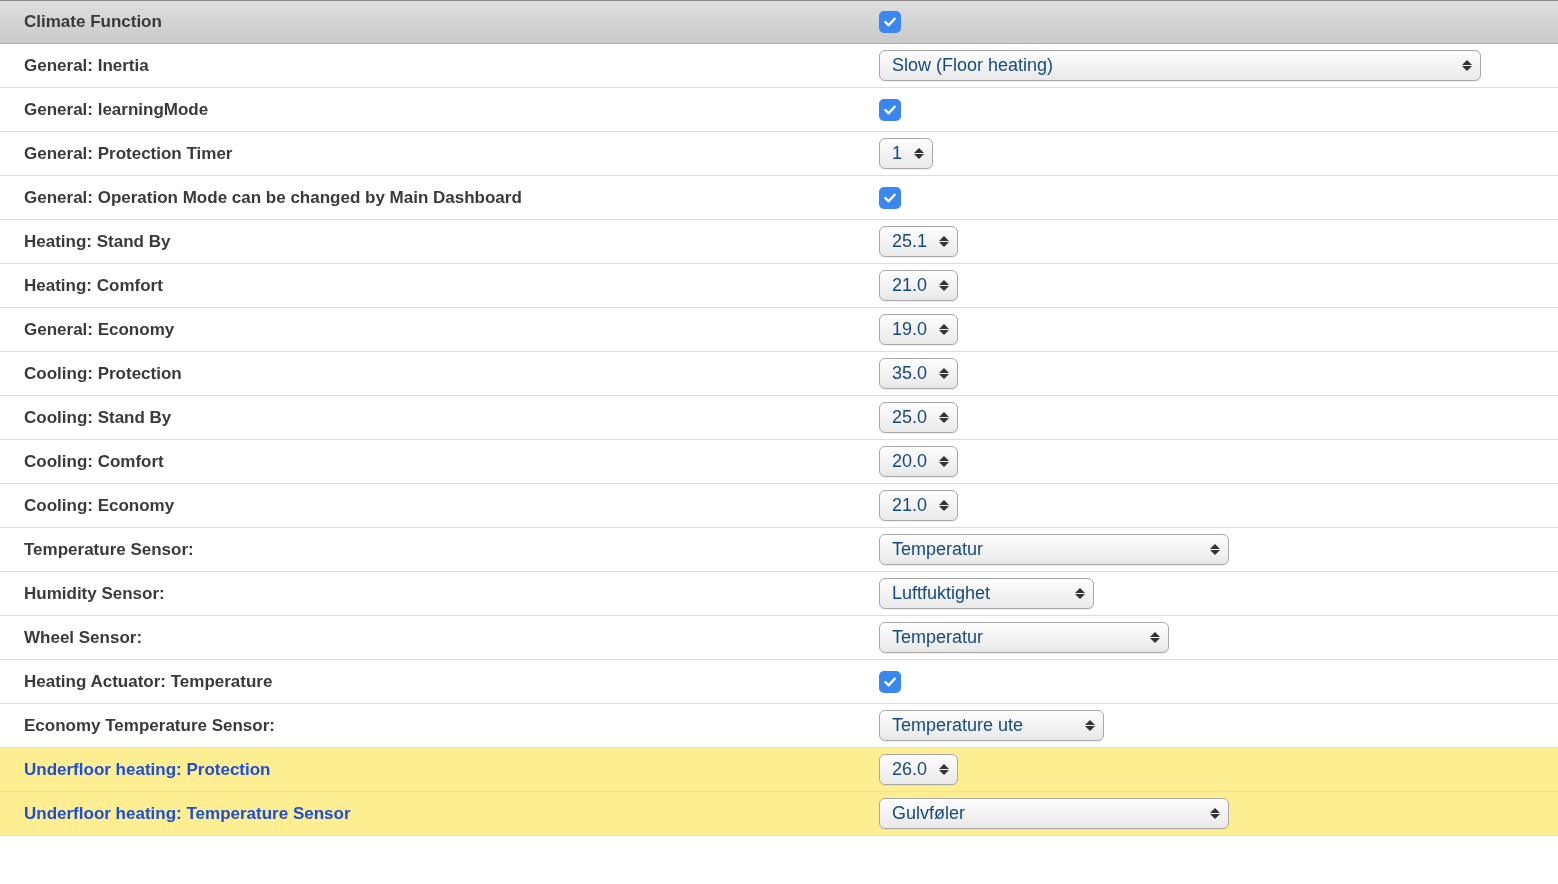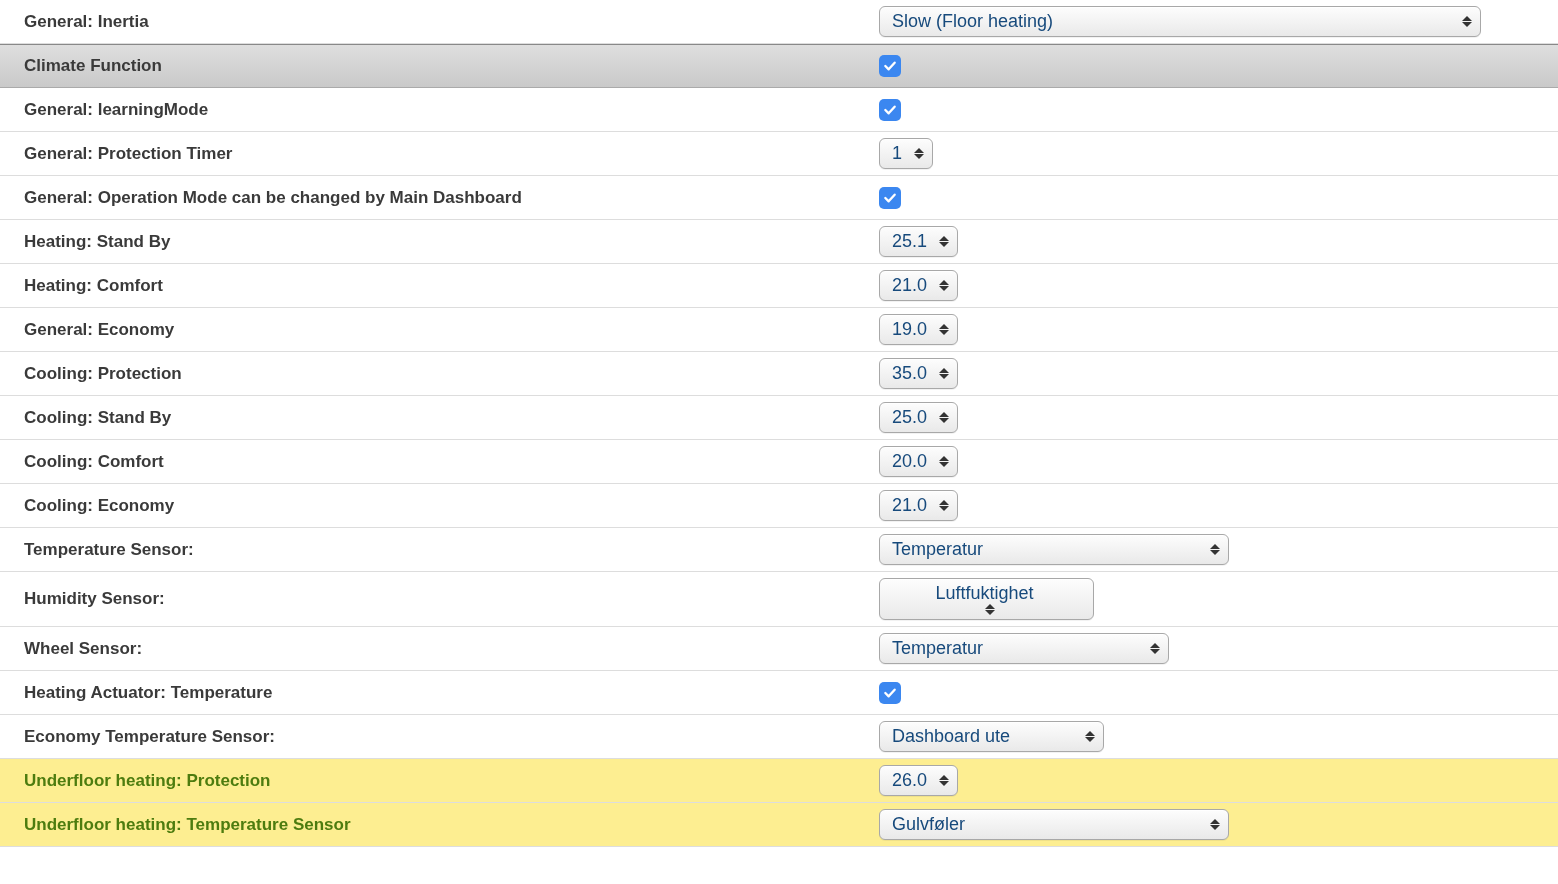--- a/index.html
+++ b/index.html
@@ -26,21 +26,21 @@
   }
   .row.highlight {
     background: #fdee91;
   }
   .label-col {
     flex: 0 0 855px;
     font-weight: bold;
     color: #3a3a3a;
   }
   .highlight .label-col {
-    color: #4d7c0f;
+    color: #1d4ed8;
   }
   .control-col {
     flex: 1;
     display: flex;
     align-items: center;
   }
   
   .chk {
     width: 22px;
     height: 22px;
@@ -81,48 +81,48 @@
     content: "";
     width: 0; height: 0;
     border-left: 5px solid transparent;
     border-right: 5px solid transparent;
   }
   .sel .caret::before { border-bottom: 5px solid #333; }
   .sel .caret::after  { border-top: 5px solid #333; }
   .w-full   { width: 602px; }
   .w-num    { min-width: 56px; }
   .w-med    { width: 350px; }
-  .w-sm     { width: 215px; flex-direction: column; }
+  .w-sm     { width: 215px; }
   .w-ms     { width: 290px; }
   .w-out    { width: 225px; }
   .w-tiny   { min-width: 48px; }
 </style>
 </head>
 <body>
 
 <div class="container" id="root">
+    <div class="row header-row">
+      <div class="label-col">Climate Function</div>
+      <div class="control-col">
+        <div class="chk">
+          <svg viewBox="0 0 24 24" fill="none" stroke="#fff" stroke-width="3.5" stroke-linecap="round" stroke-linejoin="round">
+            <polyline points="5 12 10 17 19 7"></polyline>
+          </svg>
+        </div>
+      </div>
+    </div>
     <div class="row">
       <div class="label-col">General: Inertia</div>
       <div class="control-col">
         <div class="sel w-full">
           <span class="val">Slow (Floor heating)</span>
           <span class="caret"></span>
         </div>
       </div>
     </div>
-    <div class="row header-row">
-      <div class="label-col">Climate Function</div>
-      <div class="control-col">
-        <div class="chk">
-          <svg viewBox="0 0 24 24" fill="none" stroke="#fff" stroke-width="3.5" stroke-linecap="round" stroke-linejoin="round">
-            <polyline points="5 12 10 17 19 7"></polyline>
-          </svg>
-        </div>
-      </div>
-    </div>
     <div class="row">
       <div class="label-col">General: learningMode</div>
       <div class="control-col">
         <div class="chk">
           <svg viewBox="0 0 24 24" fill="none" stroke="#fff" stroke-width="3.5" stroke-linecap="round" stroke-linejoin="round">
             <polyline points="5 12 10 17 19 7"></polyline>
           </svg>
         </div>
       </div>
     </div>
@@ -242,21 +242,21 @@
           <svg viewBox="0 0 24 24" fill="none" stroke="#fff" stroke-width="3.5" stroke-linecap="round" stroke-linejoin="round">
             <polyline points="5 12 10 17 19 7"></polyline>
           </svg>
         </div>
       </div>
     </div>
     <div class="row">
       <div class="label-col">Economy Temperature Sensor:</div>
       <div class="control-col">
         <div class="sel w-out">
-          <span class="val">Dashboard ute</span>
+          <span class="val">Temperature ute</span>
           <span class="caret"></span>
         </div>
       </div>
     </div>
     <div class="row highlight">
       <div class="label-col">Underfloor heating: Protection</div>
       <div class="control-col">
         <div class="sel w-num">
           <span class="val">26.0</span>
           <span class="caret"></span>

